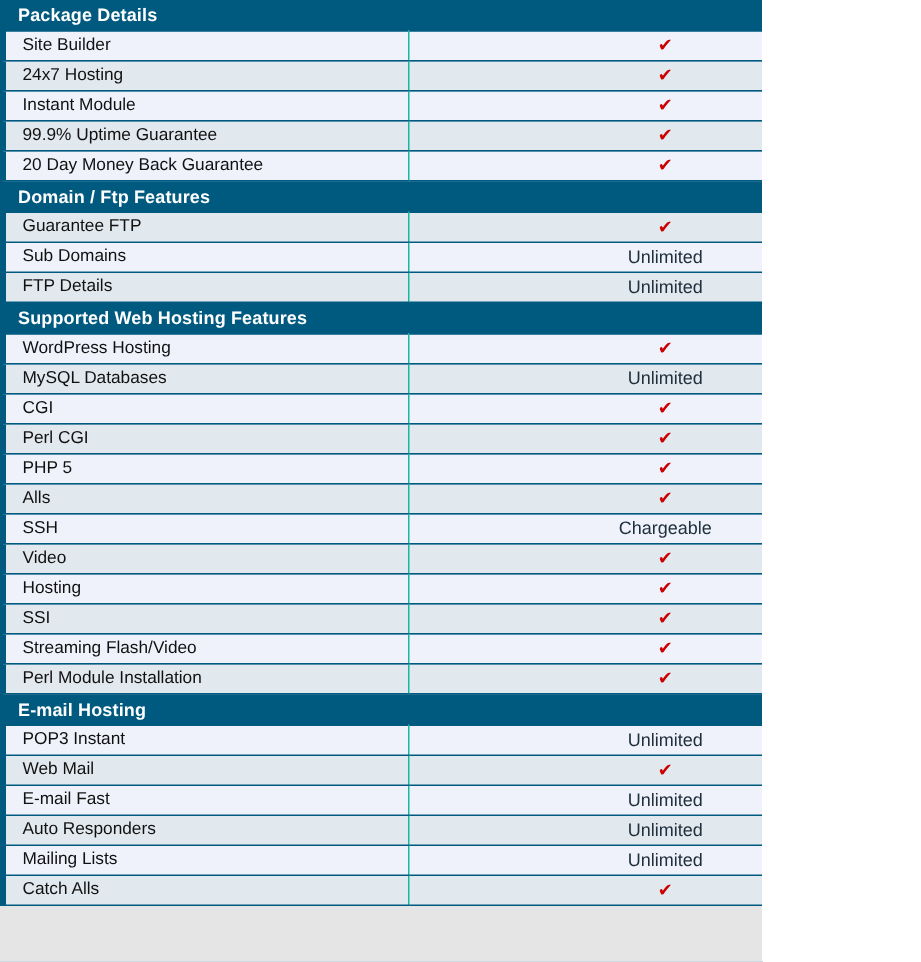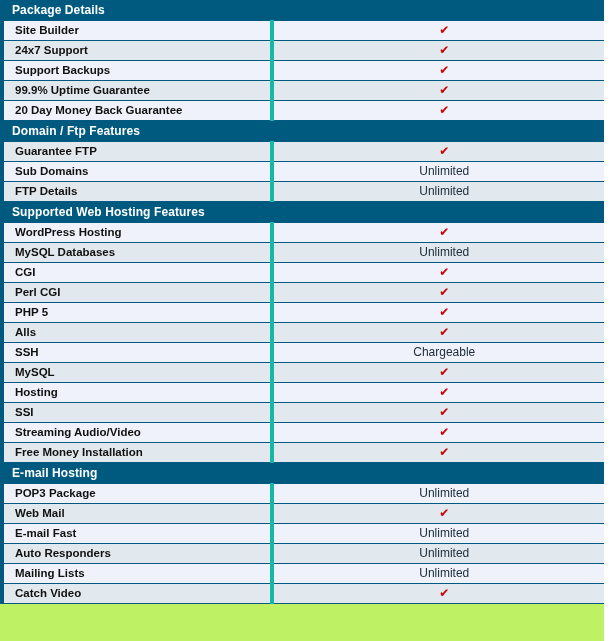--- a/index.html
+++ b/index.html
@@ -4,25 +4,25 @@
 <title>Package Details Comparison Table</title>
 <style>
   * { box-sizing: border-box; }
   html, body {
     margin: 0;
     padding: 0;
     background: #ffffff;
     font-family: "Liberation Sans", sans-serif;
   }
   #app {
-    width: 604px;
+    width: 508px;
     height: 641px;
     overflow: hidden;
     position: relative;
-    background: #bef264;
+    background: #e5e5e5;
   }
   table.pkg {
     width: 614px;
     border-collapse: collapse;
     table-layout: fixed;
     background: #005A80;
   }
   col.c-label { width: 270px; }
   col.c-value { width: 344px; }
 
@@ -39,24 +39,24 @@
   }
 
   tr.feature-row td {
     height: 20px;
     border-top: 1px solid #005A80;
     border-bottom: 1px solid #005A80;
   }
   tr.feature-row td.label-cell {
     color: #111111;
     font-size: 11.5px;
-    font-weight: bold;
+    font-weight: normal;
     padding-left: 11px;
     border-left: 4px solid #005A80;
-    border-right: 4px solid #14b8a6;
+    border-right: 1px solid #14b8a6;
     white-space: nowrap;
     line-height: 13px;
     margin-top: 37px;
   }
   tr.feature-row td.value-cell {
     text-align: center;
     color: #20303d;
     font-size: 12px;
     font-weight: normal;
     border-right: 3px solid #005A80;
@@ -87,25 +87,25 @@
     </colgroup>
     <tbody id="table-body">
         <tr class="section-row">
           <td class="section-cell" colspan="2">Package Details</td>
         </tr>
         <tr class="feature-row odd">
           <td class="label-cell">Site Builder</td>
           <td class="value-cell"><span class="check">✔</span></td>
         </tr>
         <tr class="feature-row even">
-          <td class="label-cell">24x7 Support</td>
-          <td class="value-cell"><span class="check">✔</span></td>
-        </tr>
-        <tr class="feature-row odd">
-          <td class="label-cell">Support Backups</td>
+          <td class="label-cell">24x7 Hosting</td>
+          <td class="value-cell"><span class="check">✔</span></td>
+        </tr>
+        <tr class="feature-row odd">
+          <td class="label-cell">Instant Module</td>
           <td class="value-cell"><span class="check">✔</span></td>
         </tr>
         <tr class="feature-row even">
           <td class="label-cell">99.9% Uptime Guarantee</td>
           <td class="value-cell"><span class="check">✔</span></td>
         </tr>
         <tr class="feature-row odd">
           <td class="label-cell">20 Day Money Back Guarantee</td>
           <td class="value-cell"><span class="check">✔</span></td>
         </tr>
@@ -149,61 +149,61 @@
         </tr>
         <tr class="feature-row even">
           <td class="label-cell">Alls</td>
           <td class="value-cell"><span class="check">✔</span></td>
         </tr>
         <tr class="feature-row odd">
           <td class="label-cell">SSH</td>
           <td class="value-cell">Chargeable</td>
         </tr>
         <tr class="feature-row even">
-          <td class="label-cell">MySQL</td>
+          <td class="label-cell">Video</td>
           <td class="value-cell"><span class="check">✔</span></td>
         </tr>
         <tr class="feature-row odd">
           <td class="label-cell">Hosting</td>
           <td class="value-cell"><span class="check">✔</span></td>
         </tr>
         <tr class="feature-row even">
           <td class="label-cell">SSI</td>
           <td class="value-cell"><span class="check">✔</span></td>
         </tr>
         <tr class="feature-row odd">
-          <td class="label-cell">Streaming Audio/Video</td>
-          <td class="value-cell"><span class="check">✔</span></td>
-        </tr>
-        <tr class="feature-row even">
-          <td class="label-cell">Free Money Installation</td>
+          <td class="label-cell">Streaming Flash/Video</td>
+          <td class="value-cell"><span class="check">✔</span></td>
+        </tr>
+        <tr class="feature-row even">
+          <td class="label-cell">Perl Module Installation</td>
           <td class="value-cell"><span class="check">✔</span></td>
         </tr>
         <tr class="section-row">
           <td class="section-cell" colspan="2">E-mail Hosting</td>
         </tr>
         <tr class="feature-row odd">
-          <td class="label-cell">POP3 Package</td>
+          <td class="label-cell">POP3 Instant</td>
           <td class="value-cell">Unlimited</td>
         </tr>
         <tr class="feature-row even">
           <td class="label-cell">Web Mail</td>
           <td class="value-cell"><span class="check">✔</span></td>
         </tr>
         <tr class="feature-row odd">
           <td class="label-cell">E-mail Fast</td>
           <td class="value-cell">Unlimited</td>
         </tr>
         <tr class="feature-row even">
           <td class="label-cell">Auto Responders</td>
           <td class="value-cell">Unlimited</td>
         </tr>
         <tr class="feature-row odd">
           <td class="label-cell">Mailing Lists</td>
           <td class="value-cell">Unlimited</td>
         </tr>
         <tr class="feature-row even">
-          <td class="label-cell">Catch Video</td>
+          <td class="label-cell">Catch Alls</td>
           <td class="value-cell"><span class="check">✔</span></td>
         </tr>
       </tbody>
   </table>
 </div>
 
 </body></html>

